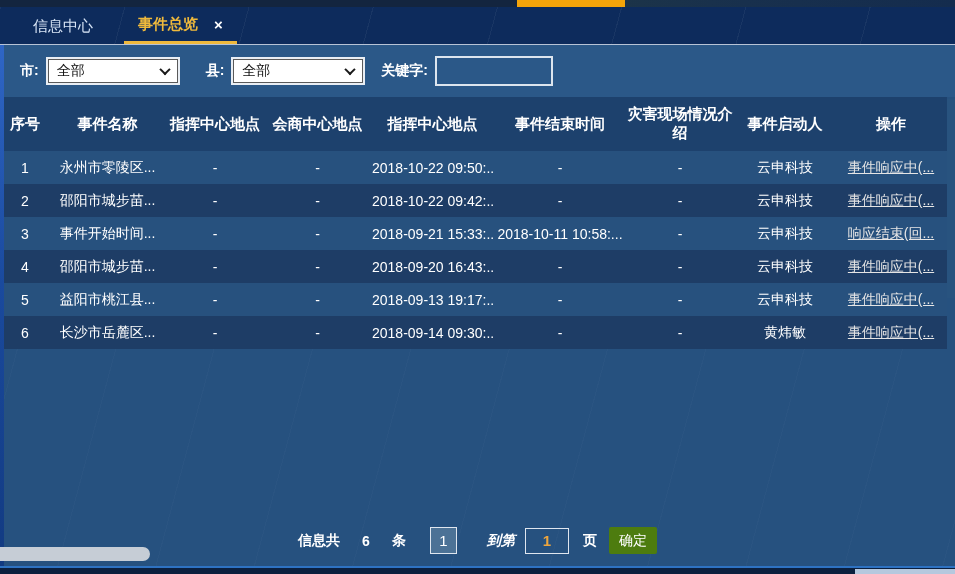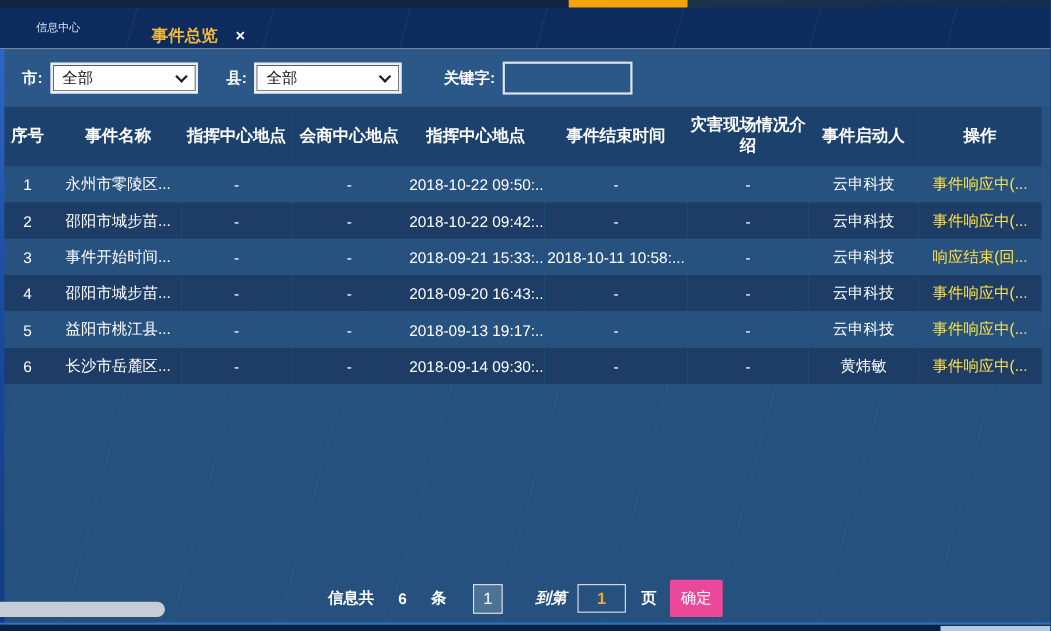--- a/index.html
+++ b/index.html
@@ -10,22 +10,22 @@
   
   .top-strip { position:absolute; top:0; left:0; width:955px; height:7px;
     background:linear-gradient(90deg,#13253f 0%,#13253f 54%,#1d3547 60%,#18304d 78%,#142c4e 100%); }
   .orange-bar { position:absolute; left:517px; top:0; width:108px; height:7px; background:#f4a40a; }
 
   
   .tab-bar { position:absolute; top:7px; left:0; width:955px; height:38px; background:#0d2b5c;
     border-bottom:1px solid #b7c3d6;
     background-image:repeating-linear-gradient(105deg, rgba(255,255,255,0.05) 0 1px, transparent 1px 120px); }
   .tab-inactive { position:absolute; left:33px; top:0; height:37px; line-height:37px;
-    color:#d9e6f7; font-size:10px; cursor:pointer; }
-  .tab-active { position:absolute; left:124px; top:8px; height:37px; display:flex; align-items:center;
+    color:#d9e6f7; font-size:15px; cursor:pointer; }
+  .tab-active { position:absolute; left:124px; top:0; height:37px; display:flex; align-items:center;
     gap:16px; padding:0 14px; border-bottom:3px solid #efb93c; color:#efb93c;
     font-weight:bold; font-size:15px; cursor:pointer; }
   .tab-close { color:#ffffff; font-weight:bold; font-size:15px; line-height:1; cursor:pointer; }
 
   
   .content { position:absolute; top:45px; left:0; right:0; bottom:0; background:#26517f;
     background-image:repeating-linear-gradient(105deg, rgba(255,255,255,0.02) 0 1px, transparent 1px 95px); }
   .left-strip { position:absolute; left:0; top:45px; bottom:0; width:4px; z-index:6;
     background:linear-gradient(180deg,#2f66c6,#1a4a9e 45%,#123a80); }
 
@@ -33,52 +33,52 @@
   .filter-bar { position:relative; height:52px; background:#2b5888; display:flex;
     align-items:center; padding-left:20px; }
   .flabel { color:#ffffff; font-size:14px; font-weight:bold; margin-right:7px; white-space:nowrap; }
   .select { width:134px; height:28px; background:#ffffff; border:2px solid #e9eef4;
     box-shadow:inset 0 0 0 1px #5a5a5a; display:flex; align-items:center;
     justify-content:space-between; padding:4px 9px; cursor:pointer; }
   .select-value { color:#111111; font-size:14px; }
   .chev { width:8px; height:8px; border-right:2px solid #1a1a1a; border-bottom:2px solid #1a1a1a;
     transform:rotate(45deg) translate(-1px,-1px); }
   .lbl-county { margin-left:26px; }
-  .lbl-keyword { margin-left:38px; }
+  .lbl-keyword { margin-left:16px; }
   .keyword-input { width:118px; height:30px; background:transparent; border:2px solid #dde5ee;
     color:#ffffff; font-size:14px; padding:0 6px; outline:none; }
   .search-btn { margin-left:auto; margin-right:22px; width:92px; height:29px; background:#3bab63;
     color:#ffffff; border:none; border-radius:4px; font-size:15px; cursor:pointer;
     font-family:inherit; }
 
   
   table { border-collapse:collapse; table-layout:fixed; width:947px; }
   thead tr { height:54px; background:#1d416d; }
   th { color:#ffffff; font-size:15px; font-weight:bold; line-height:1.25; padding:0 2px; }
   tbody tr { height:33px; }
   tr.odd  { background:#27517e; }
   tr.even { background:#1e3d66; }
   td { color:#ffffff; font-size:14px; text-align:center; white-space:nowrap; overflow:hidden; padding:0 2px; }
-  td a { color:#fde047; cursor:pointer; }
+  td a { color:#e5e5e5; text-decoration:underline; cursor:pointer; }
   .v-track { position:absolute; right:0; top:99px; height:199px; width:8px; background:#28537f; }
 
   
   .pagination { position:absolute; top:527px; left:0; width:100%; display:flex;
     justify-content:center; align-items:center; z-index:7; }
   .pg-text { color:#ffffff; font-size:14px; font-weight:bold; }
   .pg-count { margin:0 22px; }
   .page-box { width:27px; height:27px; margin-left:24px; background:#4c7296;
     border:1px solid #dfe6ef; color:#ffffff; display:flex; align-items:center;
     justify-content:center; font-size:15px; cursor:pointer; }
   .goto-label { margin-left:30px;font-style:italic; }
   .goto-input { width:44px; height:26px; margin-left:10px; background:transparent;
     border:1px solid #dfe6ef; color:#eda63e; font-size:15px; font-weight:bold;
     text-align:center; outline:none; }
   .page-suffix { margin-left:14px; }
-  .confirm-btn { margin-left:12px; width:48px; height:34px; background:#ec4899; color:#ffffff;
+  .confirm-btn { margin-left:12px; width:48px; height:27px; background:#4d7c0f; color:#ffffff;
     border:none; font-size:14px; border-radius:2px; cursor:pointer; font-family:inherit; }
 
   
   .h-thumb-left { position:absolute; left:0; top:547px; width:150px; height:14px;
     background:#c6cdd6; border-radius:0 7px 7px 0; z-index:8; }
   .bottom-line { position:absolute; top:566px; left:0; width:955px; height:2px; background:#2e72c2; z-index:8; }
   .bottom-bar { position:absolute; top:568px; left:0; width:955px; height:6px; background:#0b1f3e; z-index:8; }
   .corner-thumb { position:absolute; top:569px; right:0; width:100px; height:5px; background:#b6c8de; z-index:9; }
 </style>
 </head>

